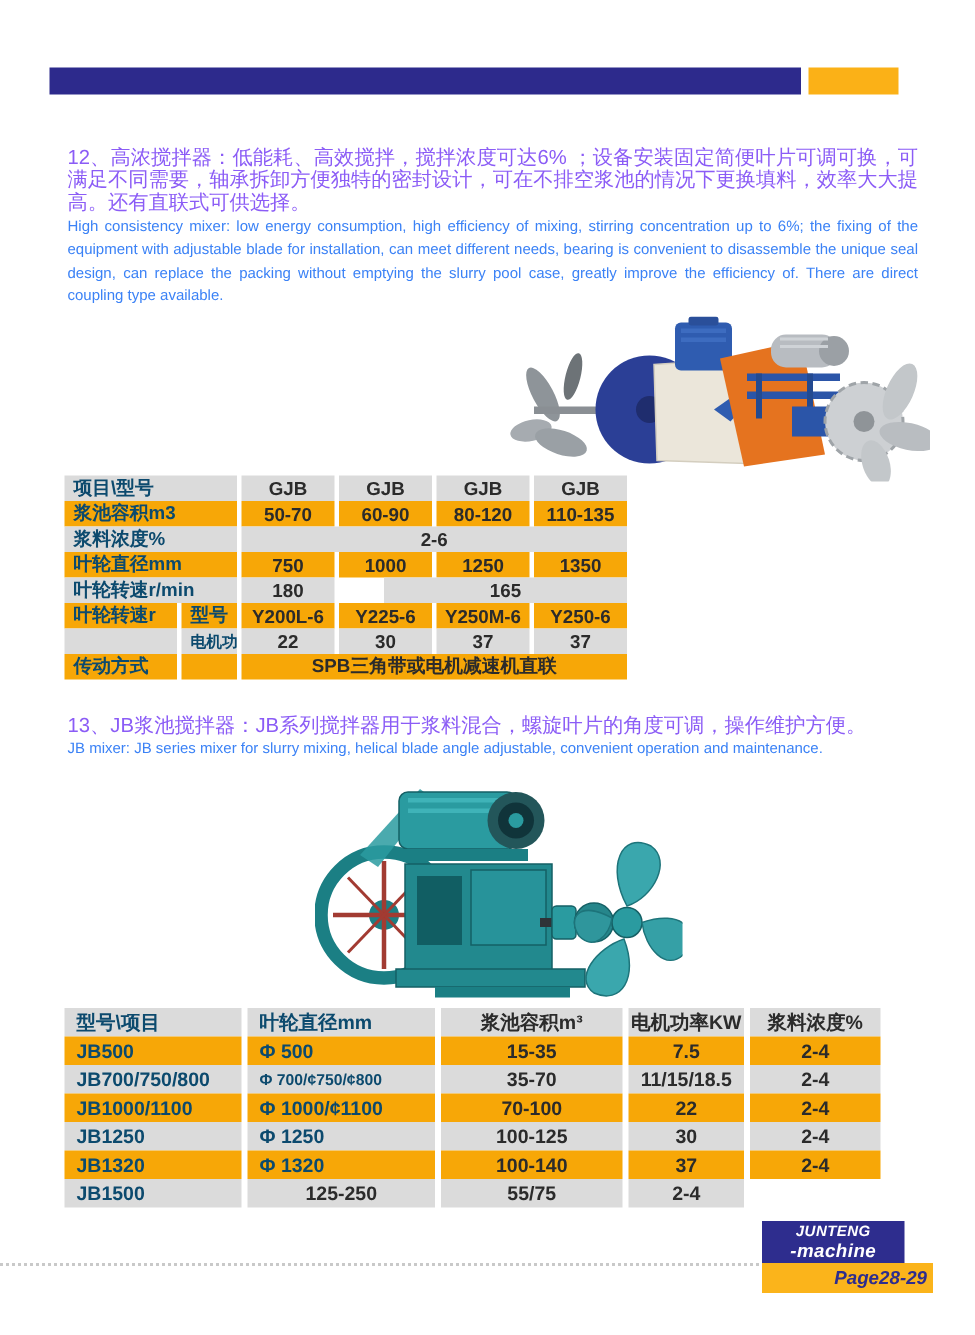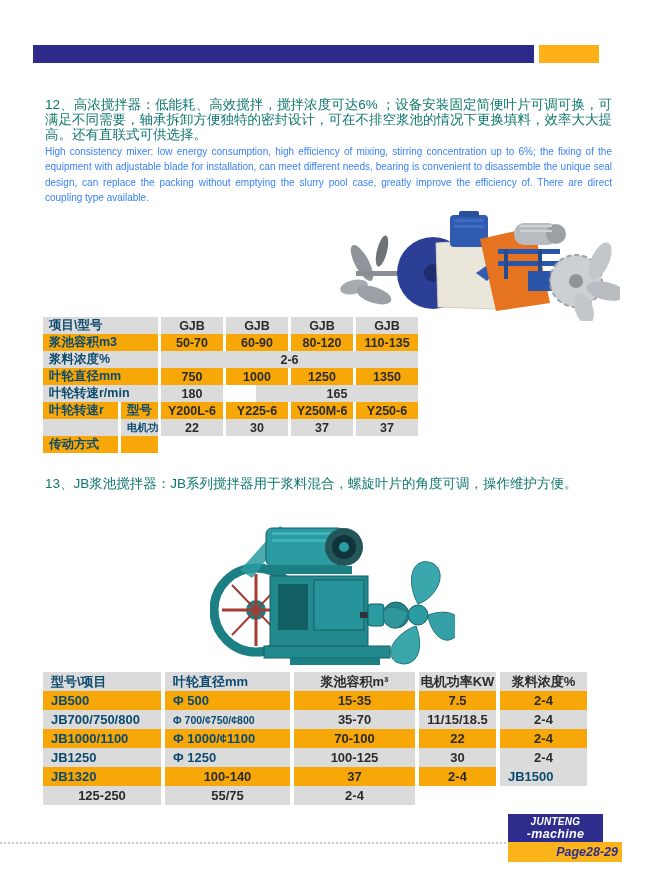--- a/index.html
+++ b/index.html
@@ -7,21 +7,21 @@
   .page{position:relative;width:650px;height:890px;background:#ffffff;overflow:hidden;}
 
   
   .bar-blue{position:absolute;left:33px;top:45px;width:501px;height:18px;background:#2d2a8c;}
   .bar-yellow{position:absolute;left:539px;top:45px;width:60px;height:18px;background:#fbb117;}
 
   
   .textblock{position:absolute;left:45px;width:567px;}
   .sec12{top:97px;}
   .sec13{top:476px;}
-  .zh{font-size:13.5px;line-height:15.2px;color:#0f766e;text-align:justify;margin:0 0 1px 0;font-weight:500;}
+  .zh{font-size:13.5px;line-height:15.2px;color:#8b5cf6;text-align:justify;margin:0 0 1px 0;font-weight:500;}
   .en{font-size:10px;line-height:15.5px;color:#3b82f6;text-align:justify;margin:0;}
   .sec13 .en{text-align:left;}
 
   
   .imgwrap{position:absolute;}
   .img-row1{left:338px;top:211px;width:282px;height:110px;}
   .img-jb{left:210px;top:520px;width:245px;height:152px;}
 
   
   .t1{position:absolute;left:43px;top:317px;display:grid;
@@ -140,24 +140,26 @@
 
     <div class="cell gry"></div>
     <div class="cell lab gry small">电机功率</div>
     <div class="cell gry">22</div>
     <div class="cell gry">30</div>
     <div class="cell gry">37</div>
     <div class="cell gry">37</div>
 
     <div class="cell lab yel">传动方式</div>
     <div class="cell yel"></div>
+    <div class="cell yel s37">SPB三角带或电机减速机直联</div>
   </div>
 
   <div class="textblock sec13">
     <p class="zh">13、JB浆池搅拌器：JB系列搅拌器用于浆料混合，螺旋叶片的角度可调，操作维护方便。</p>
+    <p class="en">JB mixer: JB series mixer for slurry mixing, helical blade angle adjustable, convenient operation and maintenance.</p>
   </div>
 
   <div class="imgwrap img-jb">
     <svg width="245" height="152" viewBox="0 0 245 152">
 
       <circle cx="46" cy="90" r="42" fill="none" stroke="#1b7f84" stroke-width="9"></circle>
       <circle cx="46" cy="90" r="10" fill="#1b7f84"></circle>
       <line x1="46" y1="54" x2="46" y2="126" stroke="#a23b32" stroke-width="3"></line>
       <line x1="12" y1="90" x2="80" y2="90" stroke="#a23b32" stroke-width="3"></line>
       <line x1="22" y1="65" x2="70" y2="115" stroke="#a23b32" stroke-width="2"></line>
@@ -217,20 +219,21 @@
     <div class="cell yel">22</div>
     <div class="cell yel">2-4</div>
 
     <div class="cell lab gry">JB1250</div>
     <div class="cell lab gry">Φ 1250</div>
     <div class="cell gry">100-125</div>
     <div class="cell gry">30</div>
     <div class="cell gry">2-4</div>
 
     <div class="cell lab yel">JB1320</div>
+    <div class="cell lab yel">Φ 1320</div>
     <div class="cell yel">100-140</div>
     <div class="cell yel">37</div>
     <div class="cell yel">2-4</div>
 
     <div class="cell lab gry">JB1500</div>
     <div class="cell gry">125-250</div>
     <div class="cell gry">55/75</div>
     <div class="cell gry">2-4</div>
   </div>
 

